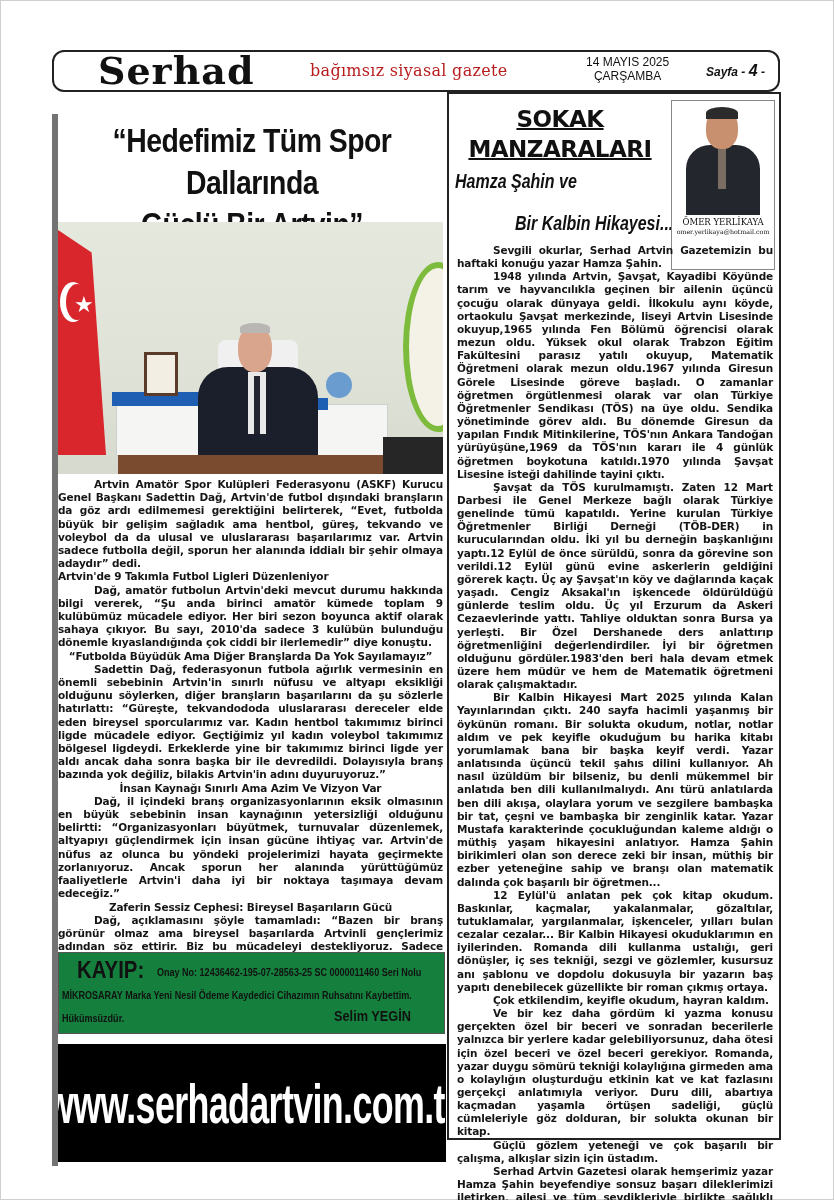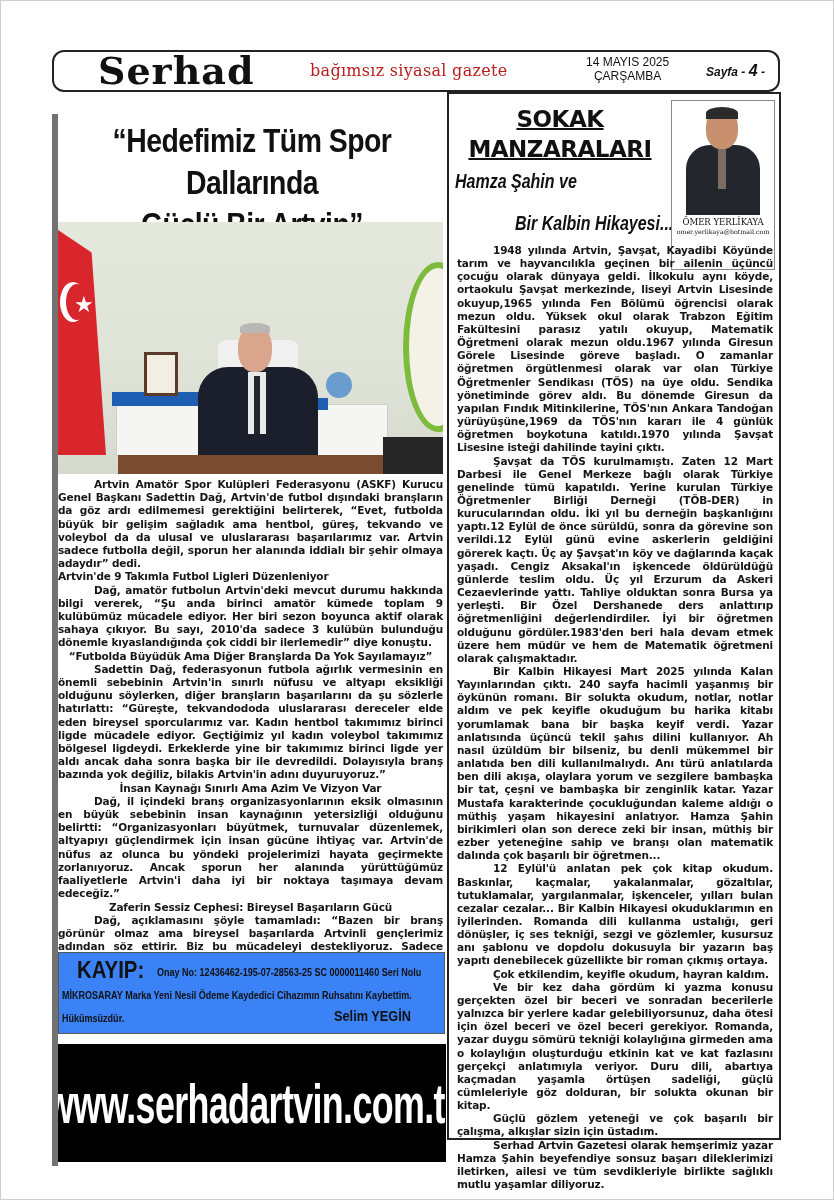--- a/index.html
+++ b/index.html
@@ -34,21 +34,21 @@
   .person-tie{position:absolute;left:196px;top:154px;width:6px;height:58px;background:#23252e;}
   .desk{position:absolute;left:60px;top:233px;width:268px;height:19px;background:#7a4b2e;}
   .globe{position:absolute;left:268px;top:150px;width:26px;height:26px;border-radius:50%;background:#6a9ccf;}
   .printer{position:absolute;left:325px;top:215px;width:62px;height:40px;background:#262626;}
   .body-text{position:absolute;font-family:"DejaVu Sans",sans-serif;font-weight:bold;font-size:10.5px;line-height:13.2px;text-align:justify;color:#161616;letter-spacing:-0.15px;}
   .left-text{left:0;top:364px;width:385px;}
   .body-text p{margin:0;text-indent:36px;}
   .body-text p.sub{text-indent:0;}
   .body-text p.subc{text-indent:0;text-align:center;}
   
-  .ad-box{position:absolute;left:0;top:838px;width:387px;height:82px;background:#3b82f6;border:1px solid #555;box-sizing:border-box;font-family:"Liberation Sans",sans-serif;}
+  .ad-box{position:absolute;left:0;top:838px;width:387px;height:82px;background:#15803d;border:1px solid #555;box-sizing:border-box;font-family:"Liberation Sans",sans-serif;}
   .ad-title{position:absolute;left:18px;top:3px;font-weight:bold;font-size:24px;transform:scaleX(0.85);transform-origin:left top;}
   .ad-l1{position:absolute;left:98px;top:13px;font-size:11px;font-weight:bold;transform:scaleX(0.82);transform-origin:left top;white-space:nowrap;}
   .ad-l2{position:absolute;left:3px;top:36px;font-size:11px;font-weight:bold;transform:scaleX(0.82);transform-origin:left top;white-space:nowrap;}
   .ad-l3{position:absolute;left:3px;top:59px;font-size:11px;font-weight:bold;transform:scaleX(0.82);transform-origin:left top;white-space:nowrap;}
   .ad-sign{position:absolute;left:275px;top:54px;font-size:15px;font-weight:bold;transform:scaleX(0.85);transform-origin:left top;white-space:nowrap;}
   .url-banner{position:absolute;left:0;top:930px;width:388px;height:118px;background:#000;display:flex;align-items:center;justify-content:center;overflow:hidden;}
   .url-text{color:#fff;font-family:"Liberation Sans",sans-serif;font-weight:bold;font-size:56px;transform:scaleX(0.64);white-space:nowrap;letter-spacing:-1px;}
   
   .right-col{position:absolute;left:447px;top:92px;width:334px;height:1048px;border:2px solid #222;box-sizing:border-box;}
   .col-title{position:absolute;left:6px;top:10px;width:210px;text-align:center;font-family:"DejaVu Sans",sans-serif;font-weight:bold;font-size:23px;line-height:30px;letter-spacing:-0.5px;}
@@ -147,20 +147,21 @@
   <div class="author-box">
     <div class="author-body"></div>
     <div class="author-tie"></div>
     <div class="author-head"></div>
     <div class="author-hair"></div>
     <div class="author-name">ÖMER YERLİKAYA</div>
     <div class="author-email">omer.yerlikaya@hotmail.com</div>
   </div>
 
   <div class="body-text right-text">
+    <p>Sevgili okurlar, Serhad Artvin Gazetemizin bu haftaki konuğu yazar Hamza Şahin.</p>
     <p>1948 yılında Artvin, Şavşat, Kayadibi Köyünde tarım ve hayvancılıkla geçinen bir ailenin üçüncü çocuğu olarak dünyaya geldi. İlkokulu aynı köyde, ortaokulu Şavşat merkezinde, liseyi Artvin Lisesinde okuyup,1965 yılında Fen Bölümü öğrencisi olarak mezun oldu. Yüksek okul olarak Trabzon Eğitim Fakültesini parasız yatılı okuyup, Matematik Öğretmeni olarak mezun oldu.1967 yılında Giresun Görele Lisesinde göreve başladı. O zamanlar öğretmen örgütlenmesi olarak var olan Türkiye Öğretmenler Sendikası (TÖS) na üye oldu. Sendika yönetiminde görev aldı. Bu dönemde Giresun da yapılan Fındık Mitinkilerine, TÖS'nın Ankara Tandoğan yürüyüşüne,1969 da TÖS'nın kararı ile 4 günlük öğretmen boykotuna katıldı.1970 yılında Şavşat Lisesine isteği dahilinde tayini çıktı.</p>
     <p>Şavşat da TÖS kurulmamıştı. Zaten 12 Mart Darbesi ile Genel Merkeze bağlı olarak Türkiye genelinde tümü kapatıldı. Yerine kurulan Türkiye Öğretmenler Birliği Derneği (TÖB-DER) in kurucularından oldu. İki yıl bu derneğin başkanlığını yaptı.12 Eylül de önce sürüldü, sonra da görevine son verildi.12 Eylül günü evine askerlerin geldiğini görerek kaçtı. Üç ay Şavşat'ın köy ve dağlarında kaçak yaşadı. Cengiz Aksakal'ın işkencede öldürüldüğü günlerde teslim oldu. Üç yıl Erzurum da Askeri Cezaevlerinde yattı. Tahliye olduktan sonra Bursa ya yerleşti. Bir Özel Dershanede ders anlattırıp öğretmenliğini değerlendirdiler. İyi bir öğretmen olduğunu gördüler.1983'den beri hala devam etmek üzere hem müdür ve hem de Matematik öğretmeni olarak çalışmaktadır.</p>
     <p>Bir Kalbin Hikayesi Mart 2025 yılında Kalan Yayınlarından çıktı. 240 sayfa hacimli yaşanmış bir öykünün romanı. Bir solukta okudum, notlar, notlar aldım ve pek keyifle okuduğum bu harika kitabı yorumlamak bana bir başka keyif verdi. Yazar anlatısında üçüncü tekil şahıs dilini kullanıyor. Ah nasıl üzüldüm bir bilseniz, bu denli mükemmel bir anlatıda ben dili kullanılmalıydı. Anı türü anlatılarda ben dili akışa, olaylara yorum ve sezgilere bambaşka bir tat, çeşni ve bambaşka bir zenginlik katar. Yazar Mustafa karakterinde çocukluğundan kaleme aldığı o müthiş yaşam hikayesini anlatıyor. Hamza Şahin birikimleri olan son derece zeki bir insan, müthiş bir ezber yeteneğine sahip ve branşı olan matematik dalında çok başarılı bir öğretmen...</p>
     <p>12 Eylül'ü anlatan pek çok kitap okudum. Baskınlar, kaçmalar, yakalanmalar, gözaltılar, tutuklamalar, yargılanmalar, işkenceler, yılları bulan cezalar cezalar... Bir Kalbin Hikayesi okuduklarımın en iyilerinden. Romanda dili kullanma ustalığı, geri dönüşler, iç ses tekniği, sezgi ve gözlemler, kusursuz anı şablonu ve dopdolu dokusuyla bir yazarın baş yapıtı denebilecek güzellikte bir roman çıkmış ortaya.</p>
     <p>Çok etkilendim, keyifle okudum, hayran kaldım.</p>
     <p>Ve bir kez daha gördüm ki yazma konusu gerçekten özel bir beceri ve sonradan becerilerle yalnızca bir yerlere kadar gelebiliyorsunuz, daha ötesi için özel beceri ve özel beceri gerekiyor. Romanda, yazar duygu sömürü tekniği kolaylığına girmeden ama o kolaylığın oluşturduğu etkinin kat ve kat fazlasını gerçekçi anlatımıyla veriyor. Duru dili, abartıya kaçmadan yaşamla örtüşen sadeliği, güçlü cümleleriyle göz dolduran, bir solukta okunan bir kitap.</p>
     <p>Güçlü gözlem yeteneği ve çok başarılı bir çalışma, alkışlar sizin için üstadım.</p>
     <p>Serhad Artvin Gazetesi olarak hemşerimiz yazar Hamza Şahin beyefendiye sonsuz başarı dileklerimizi iletirken, ailesi ve tüm sevdikleriyle birlikte sağlıklı mutlu yaşamlar diliyoruz.</p>
 
   </div>

